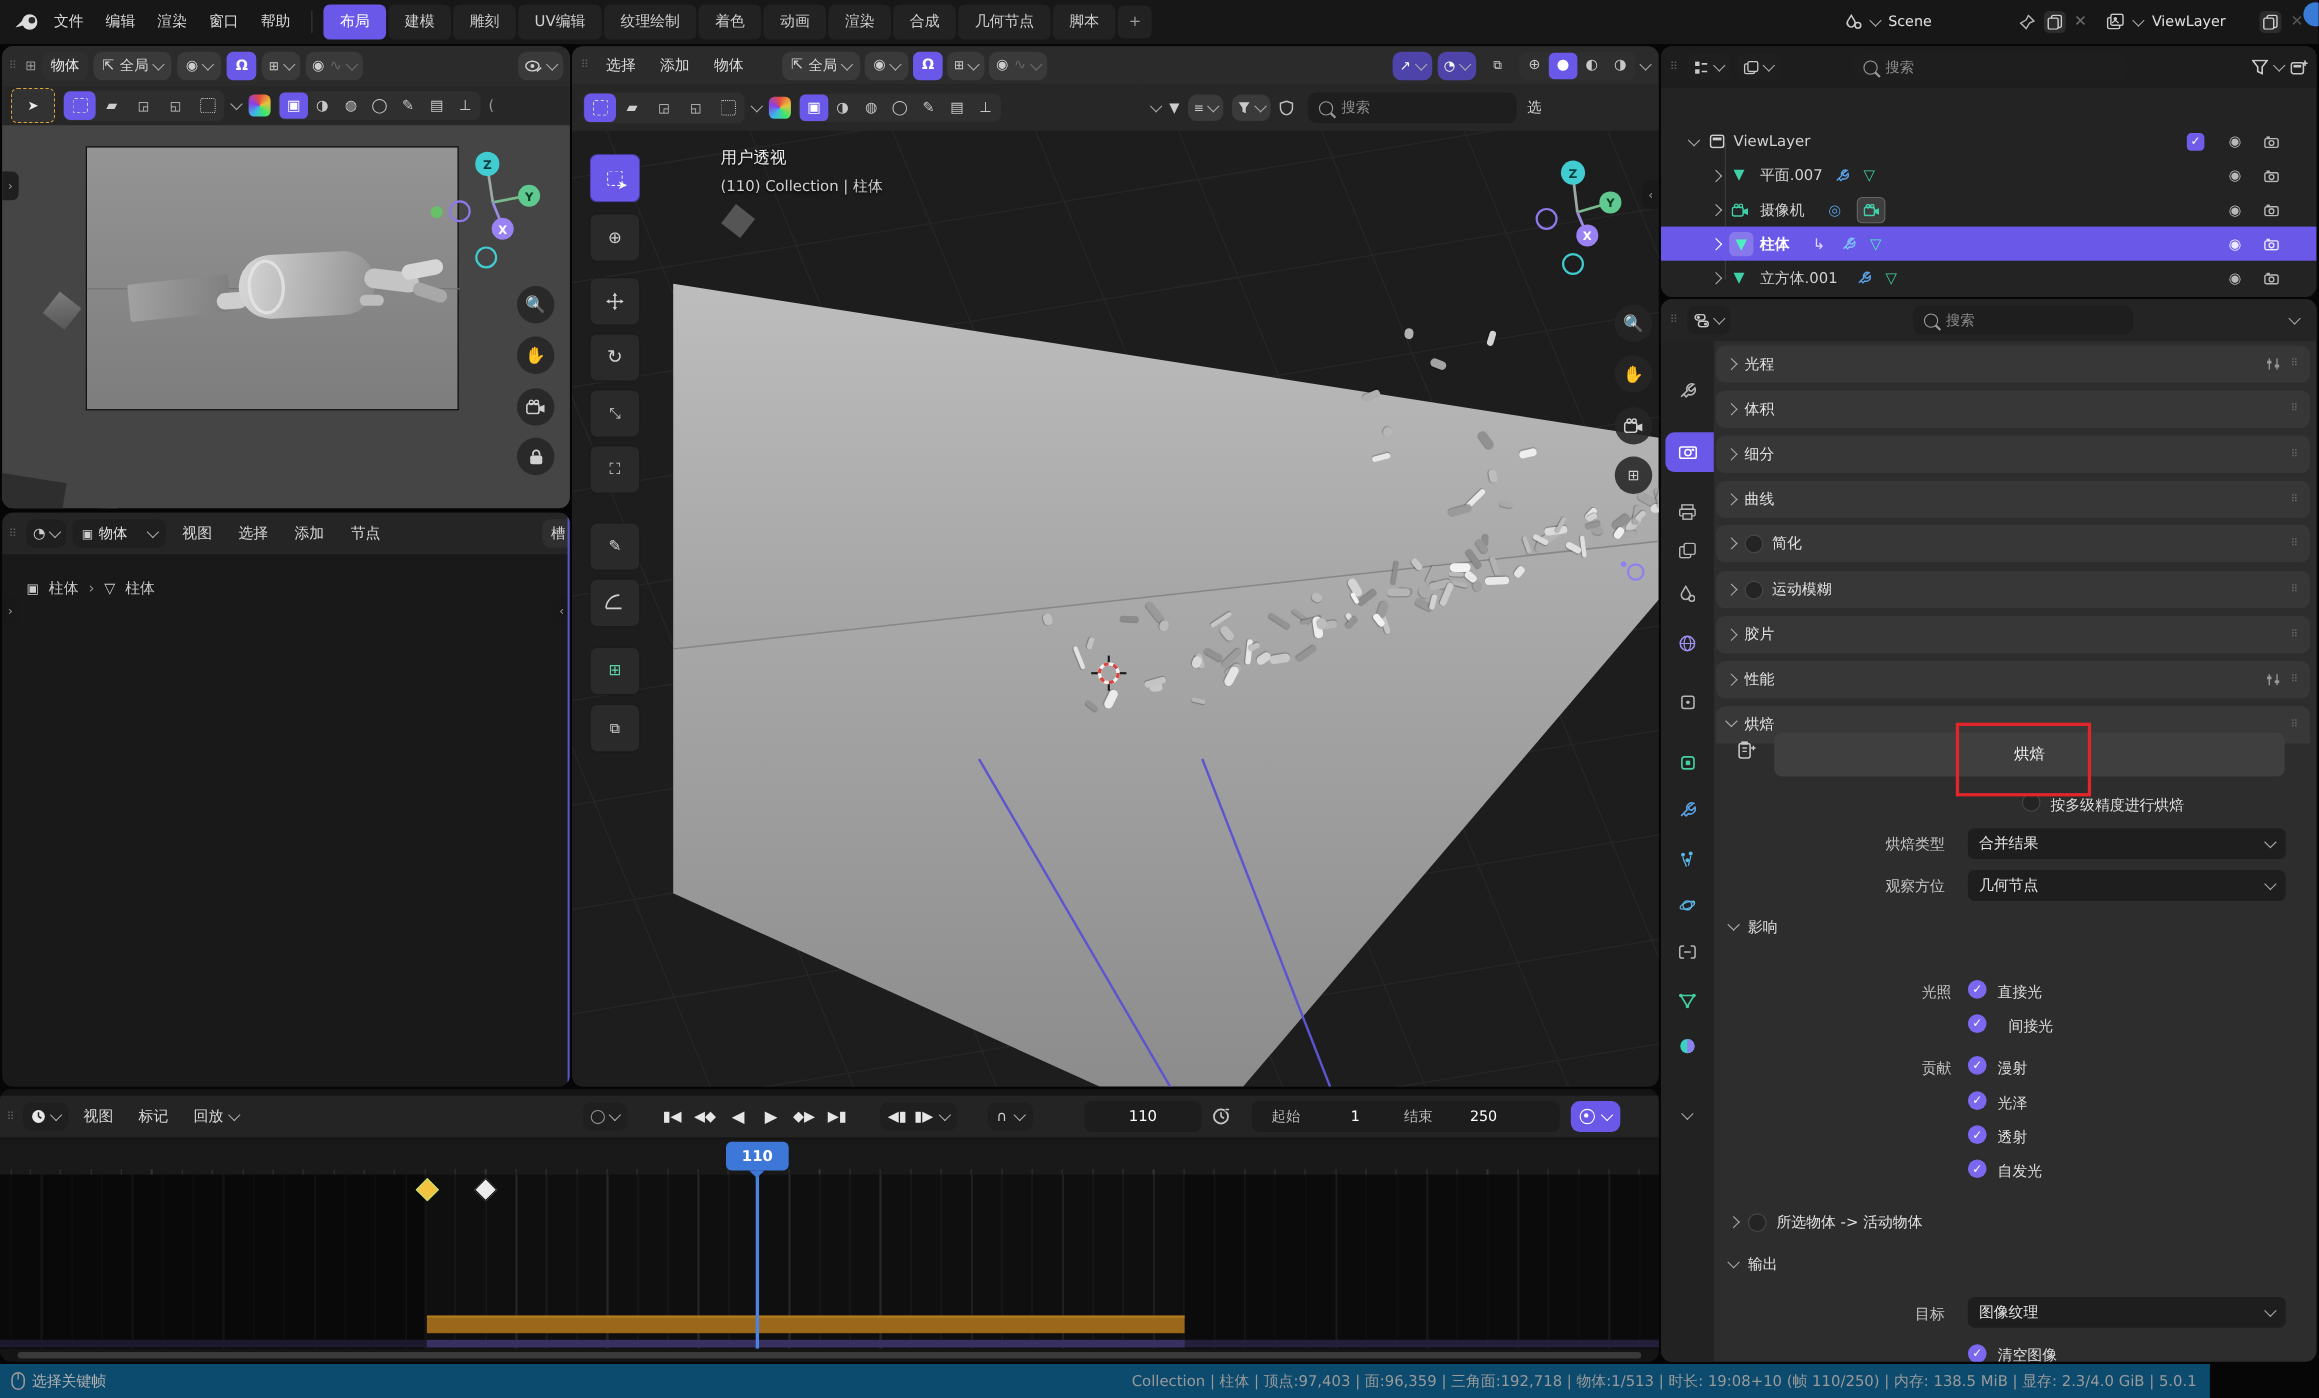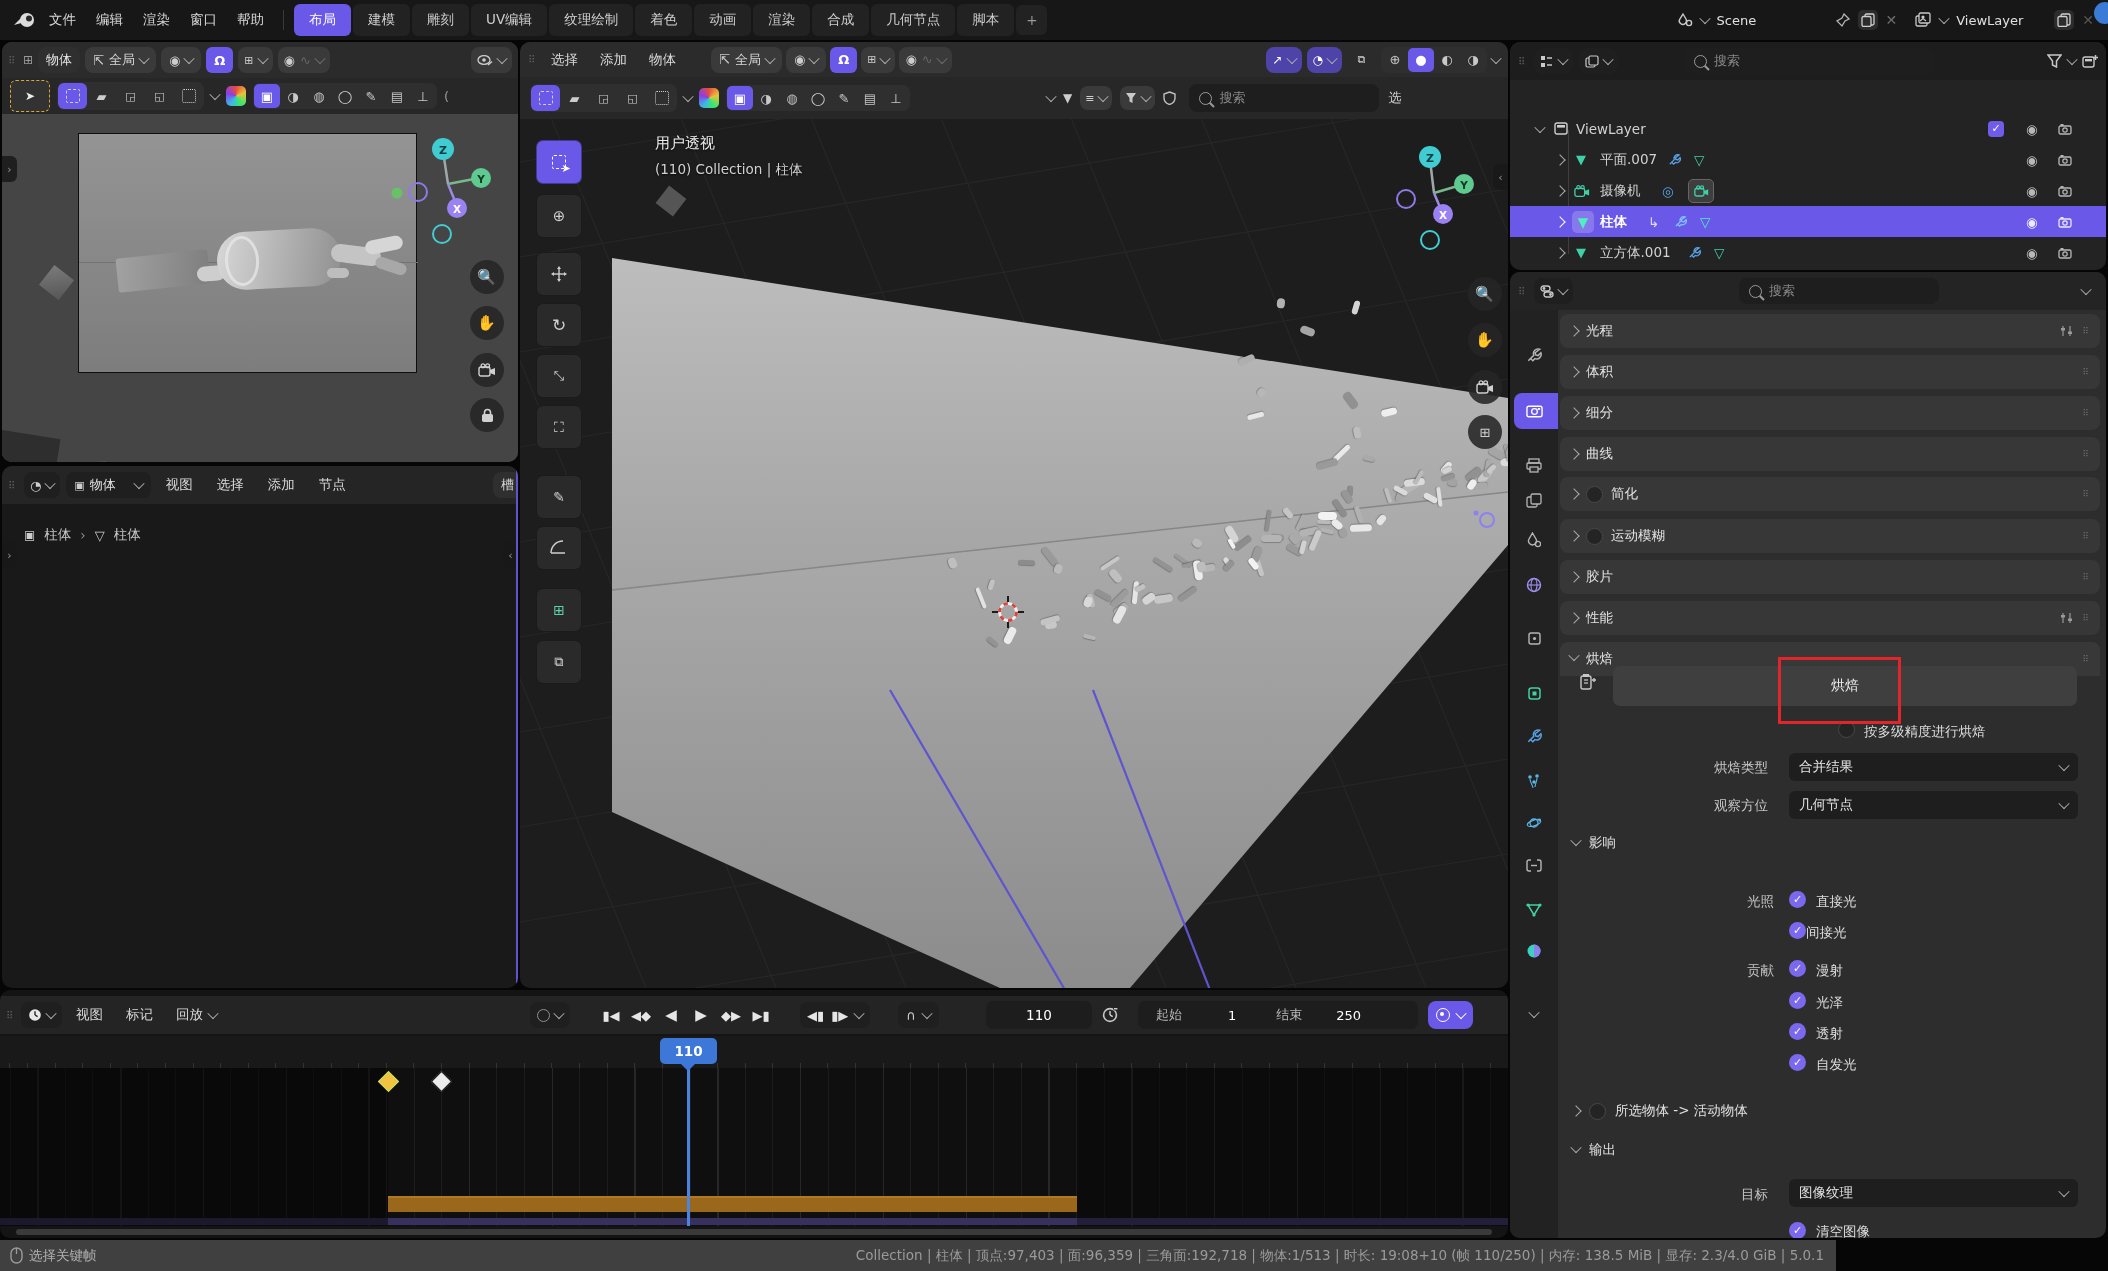--- a/index.html
+++ b/index.html
@@ -972,21 +972,21 @@
 
     <div class="ab fx" style="left:62px;top:562px;gap:9px;color:#e0e0e0;font-size:13.5px;">
         <span class="chev" style="margin-top:-3px;"></span>
         <span>影响</span>
       </div>
 
     <span class="plabel" style="left:84px;top:621px;">光照</span>
     <span class="ckb" style="left:279px;top:619px;">✓</span>
     <span class="pchk-label" style="left:306px;top:621px;">直接光</span>
     <span class="ckb" style="left:279px;top:650px;">✓</span>
-    <span class="pchk-label" style="left:296px;top:652px;">间接光</span>
+    <span class="pchk-label" style="left:316px;top:652px;">间接光</span>
 
     <span class="plabel" style="left:84px;top:690px;">贡献</span>
     <span class="ckb" style="left:279px;top:688px;">✓</span>
     <span class="pchk-label" style="left:306px;top:690px;">漫射</span>
     <span class="ckb" style="left:279px;top:720px;">✓</span>
     <span class="pchk-label" style="left:306px;top:722px;">光泽</span>
     <span class="ckb" style="left:279px;top:751px;">✓</span>
     <span class="pchk-label" style="left:306px;top:753px;">透射</span>
     <span class="ckb" style="left:279px;top:782px;">✓</span>
     <span class="pchk-label" style="left:306px;top:784px;">自发光</span>
@@ -1113,21 +1113,21 @@
 
     <div class="ab" style="left:687px;top:74px;width:3px;height:162px;background:#4a83e0;"></div>
     <div class="ab fx" style="left:660px;top:48px;width:57px;height:26px;background:#3d78d8;border-radius:5px;justify-content:center;color:#fff;font-weight:bold;font-size:13.5px;z-index:3;">
         <span>110</span>
       </div>
     <div class="ab" style="left:681px;top:74px;width:0;height:0;border-left:7px solid transparent;border-right:7px solid transparent;border-top:7px solid #3d78d8;z-index:3;"></div>
 
     <div class="ab" style="left:16px;top:239px;width:1476px;height:6px;background:#3a3a3a;border-radius:3px;"></div>
   </div>
 
-  <div class="ab fx" style="left:0;top:1240px;width:1836px;height:31px;background:#404040;">
+  <div class="ab fx" style="left:0;top:1240px;width:2009px;height:31px;background:#0c4a6e;">
     <span style="margin-left:10px;flex:none;">
       <svg width="13" height="17" viewBox="0 0 13 17">
           <rect x="1" y="1" width="11" height="15" rx="5.5" fill="none" stroke="#9a9a9a" stroke-width="1.4"></rect>
           <line x1="6.5" y1="1" x2="6.5" y2="7" stroke="#9a9a9a" stroke-width="1.3"></line>
         </svg>
     </span>
     <span style="margin-left:6px;color:#b0b0b0;font-size:13.5px;">选择关键帧</span>
     <span style="margin-left:auto;margin-right:12px;color:#9a9a9a;font-size:13.5px;">Collection | 柱体 | 顶点:97,403 | 面:96,359 | 三角面:192,718 | 物体:1/513 | 时长: 19:08+10 (帧 110/250) | 内存: 138.5 MiB | 显存: 2.3/4.0 GiB | 5.0.1</span>
   </div>
 

